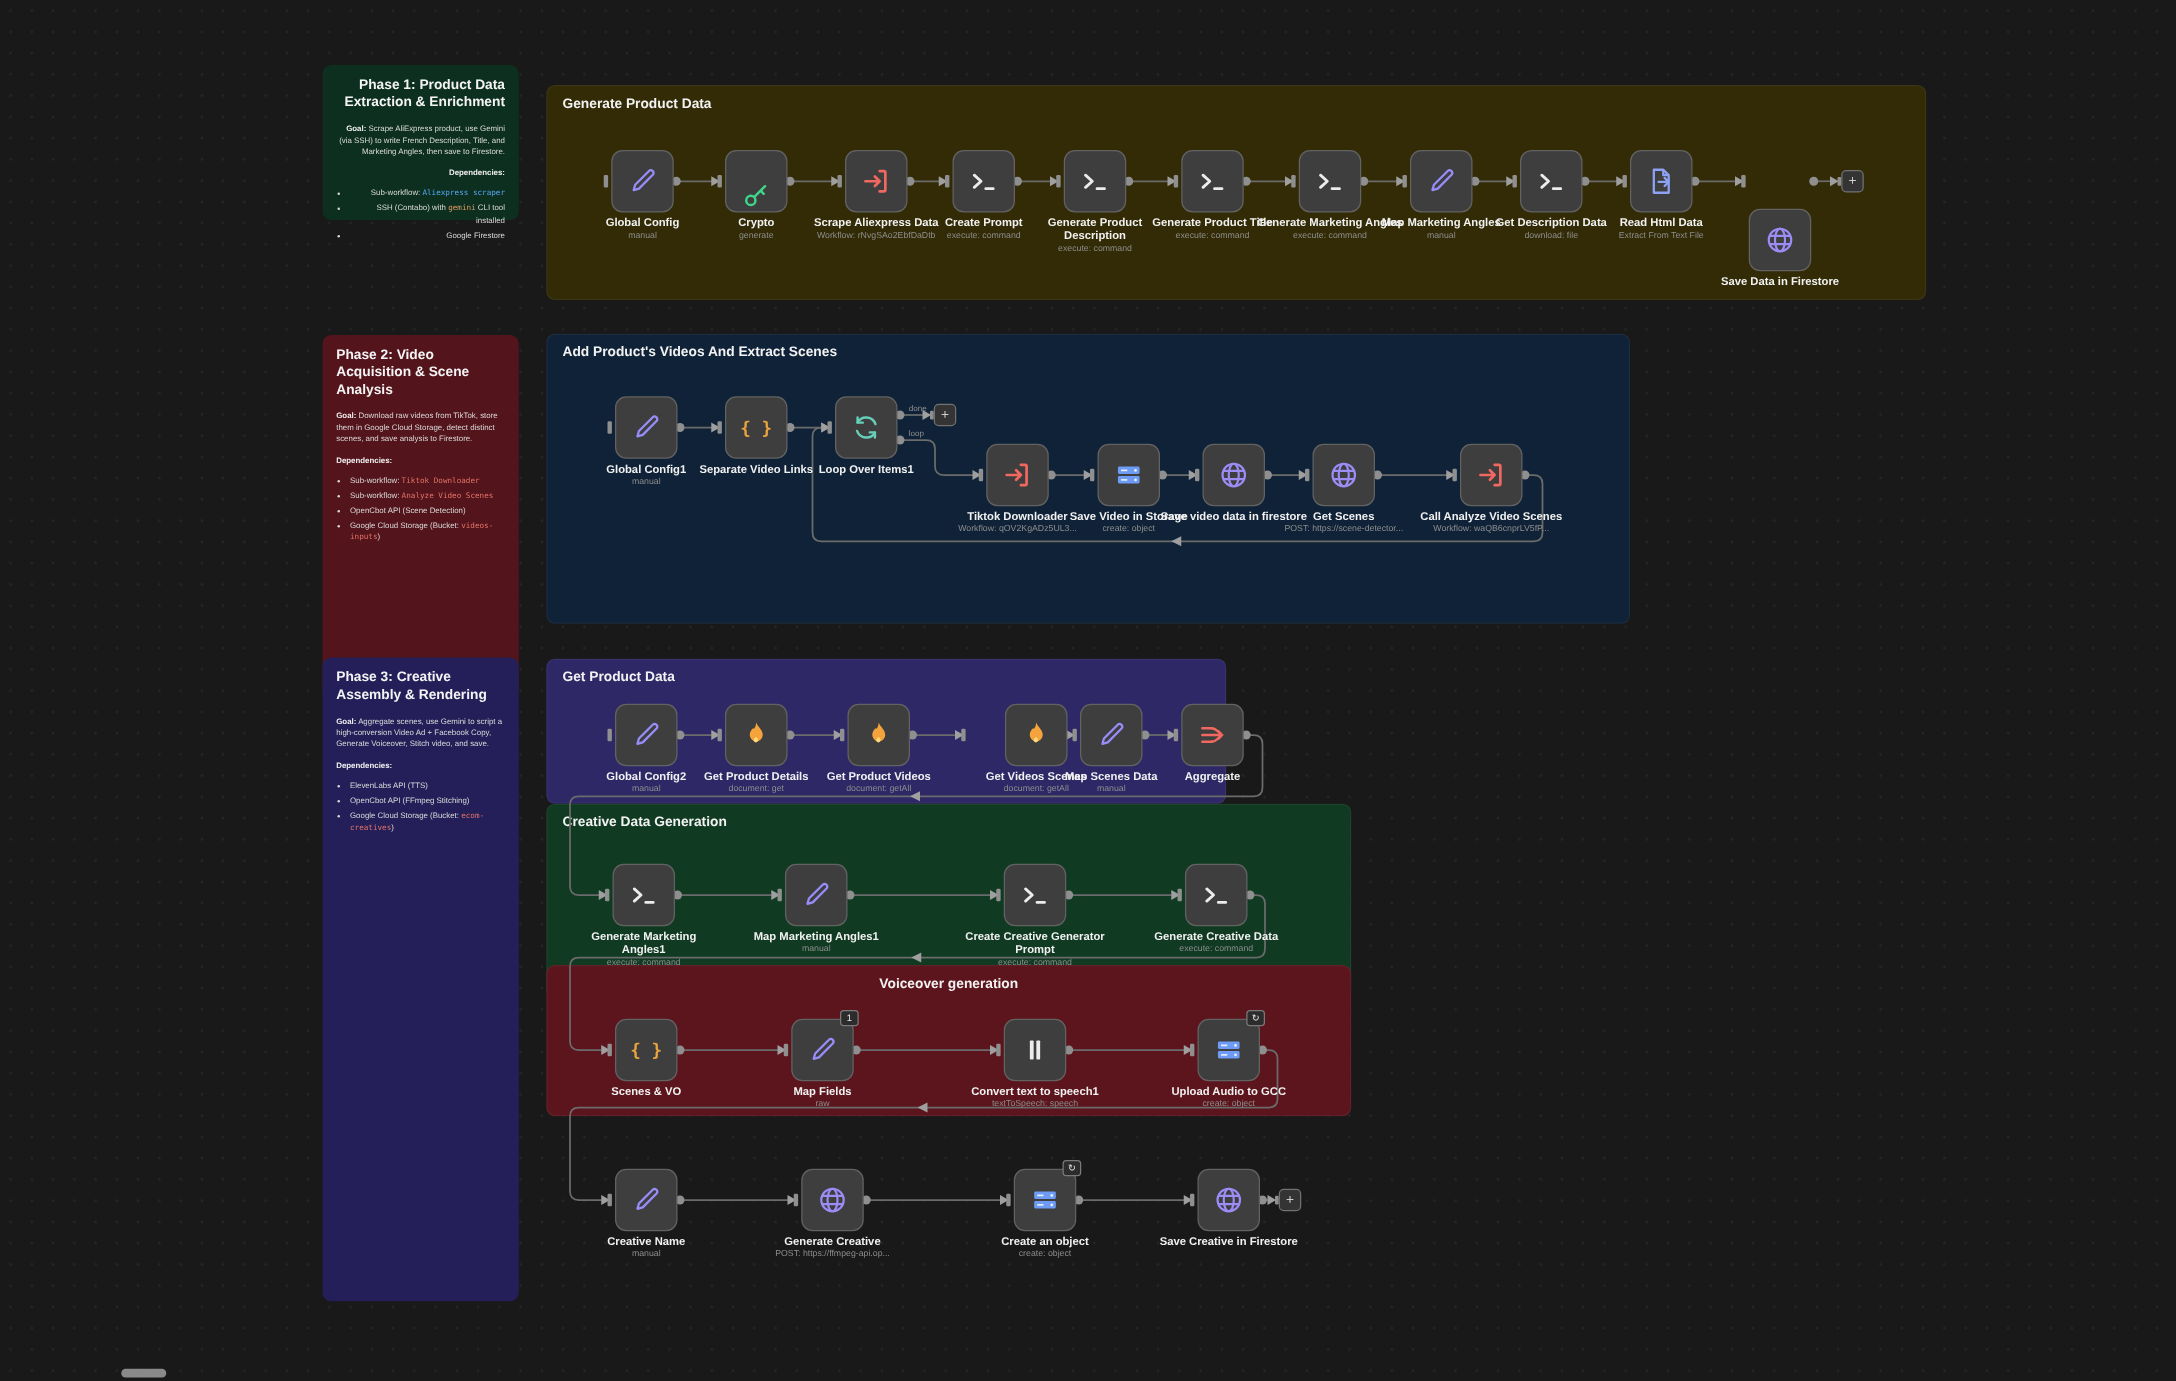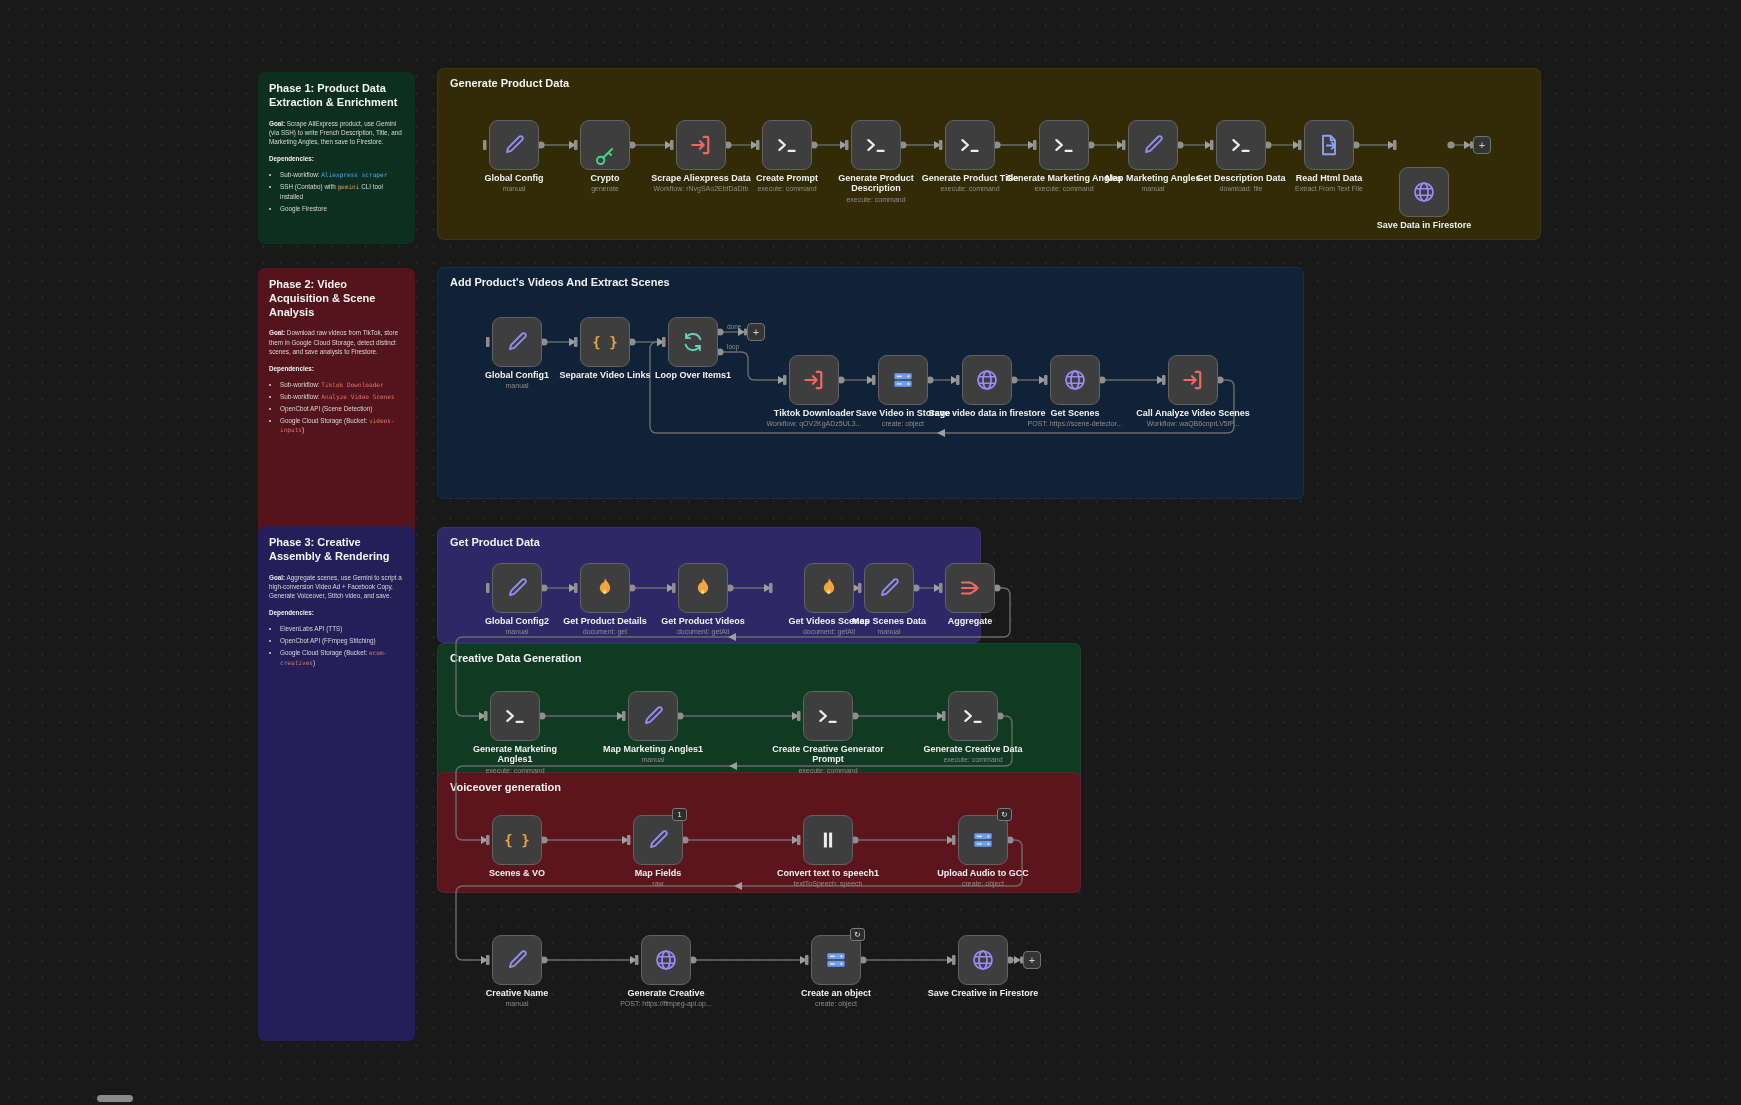--- a/index.html
+++ b/index.html
@@ -5,40 +5,40 @@
   html,body { margin:0; padding:0; background:#141414; }
   .canvas {
     position:relative; width:1741px; height:1105px; overflow:hidden;
     background-color:#191919;
     background-image:radial-gradient(circle, #262626 1px, transparent 1.3px);
     background-size:17px 17px;
     font-family:"Liberation Sans", sans-serif;
   }
   
   .note { position:absolute; left:258px; width:157px; border-radius:7px; padding:10px 11px; box-sizing:border-box; }
-  .note-green  { top:72px;  height:172px; background:#0d2f20; }
+  .note-green  { top:52px;  height:124px; background:#0d2f20;text-align:right; }
   .note-maroon { top:268px; height:292px; background:#53141b; }
   .note-indigo { top:526px; height:515px; background:#241f58; }
   .note-title { font-size:11px; font-weight:bold; color:#f4f4f4; line-height:1.25; margin-bottom:9px; }
   .note-body  { font-size:6.3px; color:#d9d9d9; line-height:1.5; }
   .note-body p { margin:0 0 7px 0; }
   .lbl { font-weight:bold; color:#f0f0f0; }
   .note-body ul { margin:3px 0 0 0; padding-left:11px; }
   .note-body li { margin-bottom:2.5px; }
   .code { font-family:"DejaVu Sans Mono", monospace; font-size:6.1px; }
   .code-red    { color:#e57368; }
   .code-blue   { color:#56a8f5; }
   .code-orange { color:#de9a62; }
   
   .group { position:absolute; border-radius:7px; border:1px solid rgba(255,255,255,0.05); box-sizing:border-box; }
   .g1  { left:437px; top:68px;  width:1104px; height:172px; background:#322b06; }
   .g2  { left:437px; top:267px; width:867px;  height:232px; background:#0f2237; }
   .g3a { left:437px; top:527px; width:544px;  height:116px; background:#2e2867; }
   .g3b { left:437px; top:643px; width:644px;  height:155px; background:#103a22; }
-  .g3c { left:437px; top:772px; width:644px;  height:121px; background:#5c151d; }
+  .g3c { left:437px; top:772px; width:644px;  height:121px; background:#5c151d;text-align:center; }
   .g3d { left:437px; top:893px; width:644px;  height:148px; background:#3b3306; }
   .group-title { font-size:11px; font-weight:bold; color:#f2f2f2; padding:8px 12px; }
   
   #edges { position:absolute; left:0; top:0; z-index:1; }
   #nodes-layer { position:absolute; left:0; top:0; width:100%; height:100%; z-index:2; }
   .node { position:absolute; width:50px; height:50px; background:#3e3e3e; border:1.5px solid #626262;
           border-radius:9px; box-sizing:border-box; display:flex; align-items:center; justify-content:center; }
   .node svg { width:26px; height:26px; display:block; }
   .node-label { position:absolute; top:52px; left:50%; transform:translateX(-50%); width:118px;
                 text-align:center; font-size:9px; font-weight:bold; color:#f1f1f1; line-height:1.15; }

